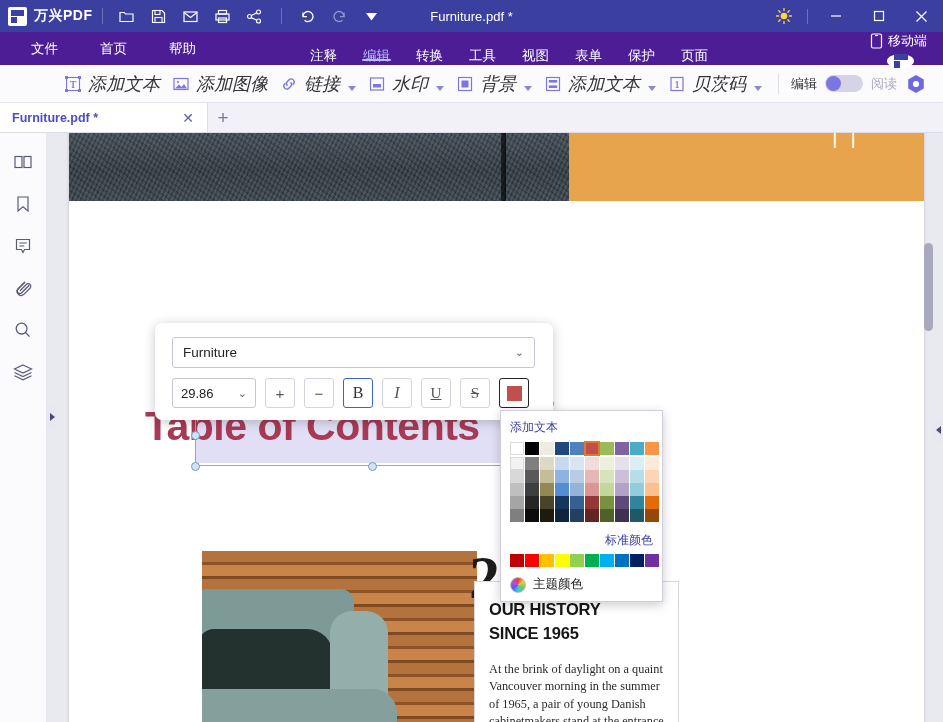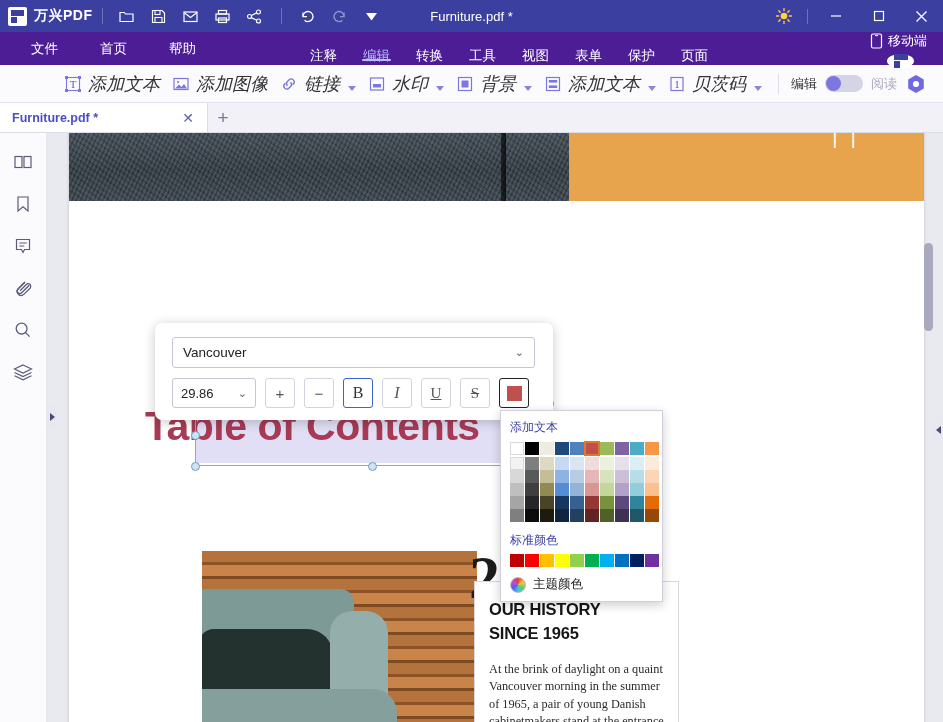--- a/index.html
+++ b/index.html
@@ -341,21 +341,21 @@
     position: absolute; left: 500px; top: 277px;
     width: 163px; height: 192px; background: #ffffff;
     border: 1px solid #cfcfdb; box-shadow: 0 3px 10px rgba(0,0,0,.2);
     z-index: 40; padding: 8px 9px 0 9px;
   }
   .cp-head { font-size: 12px; color: #3b3fa0; margin-bottom: 6px; }
   .cp-grid { display: grid; grid-template-columns: repeat(10, 14px); gap: 1px; }
   .cp-cell { width: 14px; height: 13px; cursor: pointer; position: relative; }
   .cp-cell.picked { outline: 2px solid #e07a2a; outline-offset: -1px; z-index: 2; }
   .cp-grid.themerow0 { margin-bottom: 2px; }
-  .cp-head2 { font-size: 12px; color: #3b3fa0; margin: 10px 0 5px; }
+  .cp-head2 { font-size: 12px; color: #3b3fa0; margin: 10px 0 5px; text-align: right; }
   .cp-std { display: grid; grid-template-columns: repeat(10, 14px); gap: 1px; }
   .cp-more {
     display: flex; align-items: center; gap: 7px;
     margin-top: 9px; cursor: pointer; font-size: 12.5px; color: #222;
   }
   .wheel {
     width: 16px; height: 16px; border-radius: 50%;
     background: conic-gradient(#e43b3b, #efc93b, #5fd05f, #3bc4e4, #5a5ae4, #c04ae0, #e43b3b);
     border: 1px solid #bbb;
   }
@@ -657,21 +657,21 @@
     </div>
 
     <div class="vscroll">
       <div class="vthumb"></div>
     </div>
     <div class="right-collapse"></div>
   </div>
 
   <div class="font-pop">
     <div class="font-select">
-      <span>Vancouver</span>
+      <span>Furniture</span>
       <span class="fs-caret">⌄</span>
     </div>
     <div class="font-row2">
       <div class="size-select">
         <span>29.86</span>
         <span class="fs-caret">⌄</span>
       </div>
       <div class="fbtn">+</div>
       <div class="fbtn">−</div>
       <div class="fbtn sel" style="font-family:'Liberation Serif',serif;font-size:16px;">

